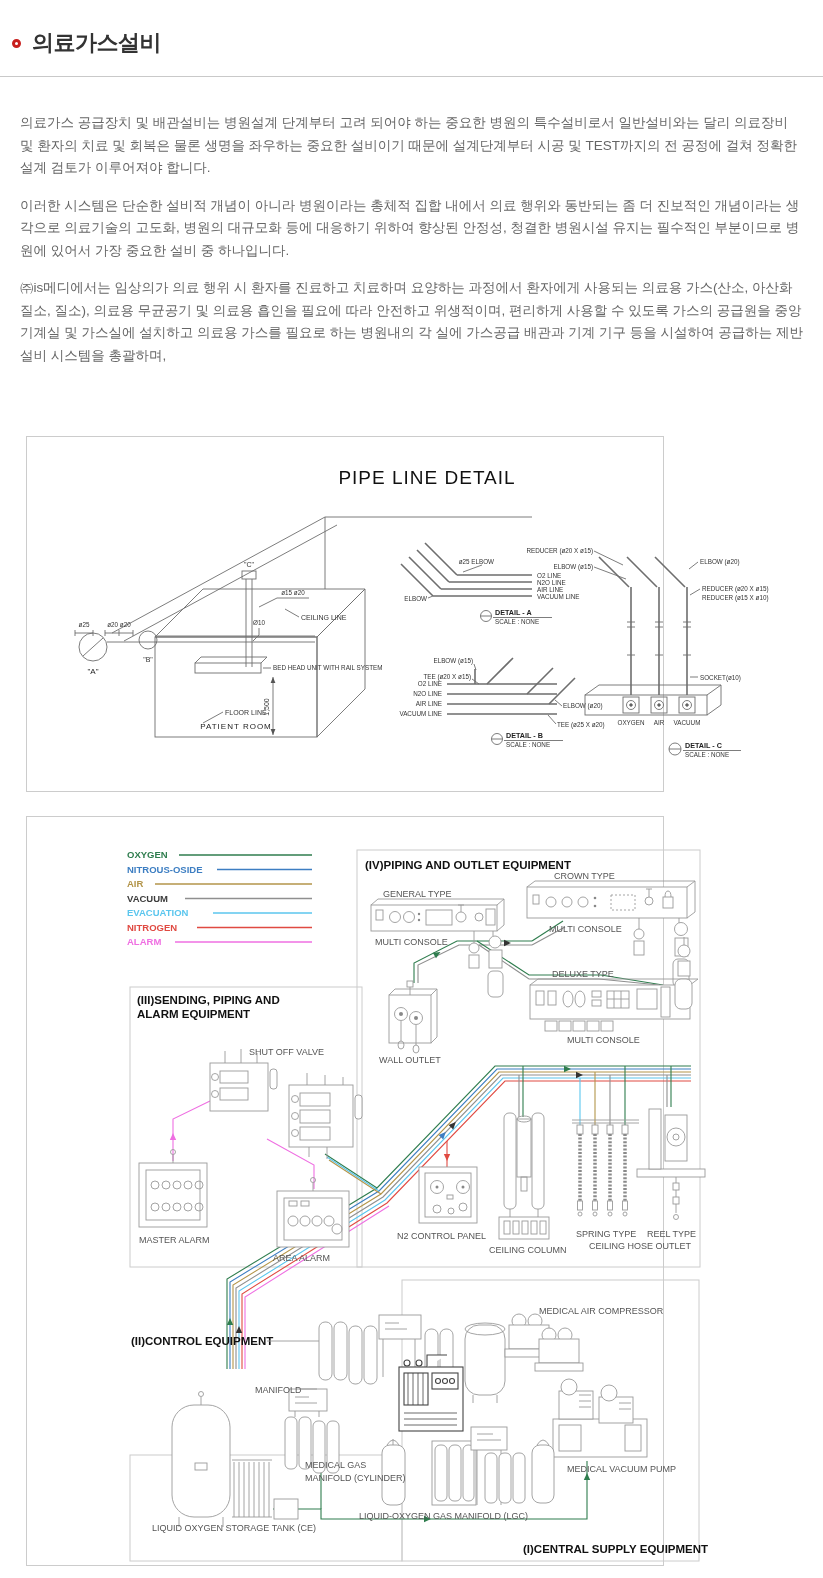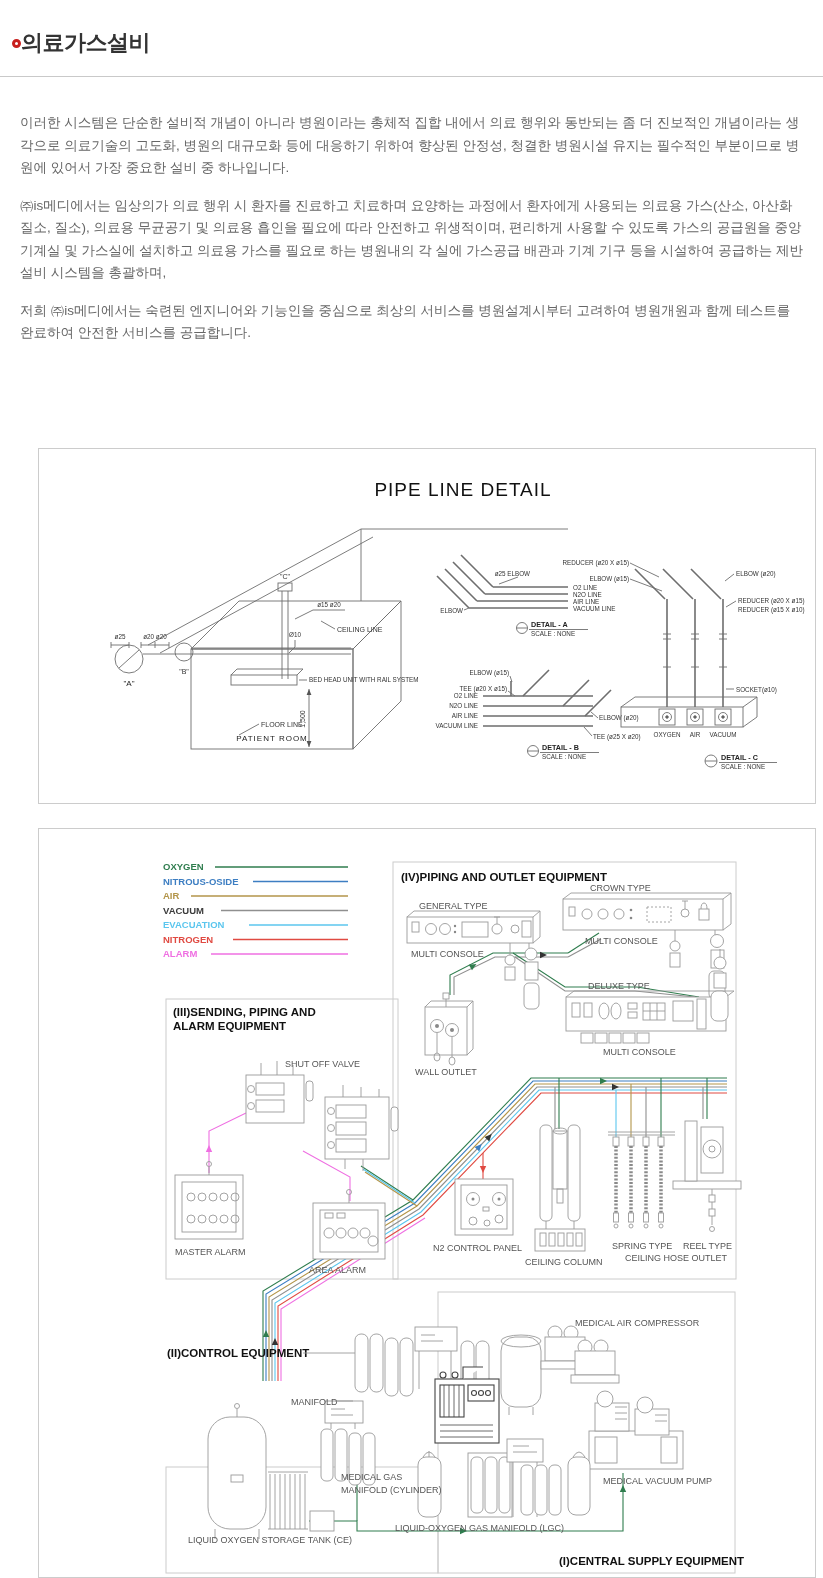--- a/index.html
+++ b/index.html
@@ -1,31 +1,31 @@
 <!DOCTYPE html>
 <html><head>
 <meta charset="utf-8">
 <style>
   * { box-sizing: border-box; }
   html,body { margin:0; padding:0; background:#fff; }
   body { font-family:"Liberation Sans","DejaVu Sans",sans-serif; }
   .page { position:relative; width:823px; height:1578px; background:#fff; overflow:hidden; }
 
   
-  .title-row { position:absolute; top:28px; left:12px; display:flex; align-items:center; gap:0; }
+  .title-row { position:absolute; top:28px; left:12px; display:flex; align-items:center; gap:11px; }
   .bullet { width:9px; height:9px; border:3px solid #c8201e; border-radius:50%; display:inline-block; }
   h1.page-title { margin:0; font-size:22px; font-weight:bold; color:#333; letter-spacing:-0.5px; }
   .divider { position:absolute; top:76px; left:0; width:823px; border-top:1px solid #c9c9c9; }
 
   
   .intro { position:absolute; top:112px; left:20px; width:784px; color:#666; font-size:13.5px; line-height:22.5px; }
   .intro p { margin:0 0 15px 0; }
 
   
-  .diagram { position:absolute; left:22px; width:778px; border:1px solid #ccc; background:#fff; margin:16px;padding-left:24px; }
+  .diagram { position:absolute; left:22px; width:638px; border:1px solid #ccc; background:#fff; margin:4px; }
   .d1 { top:432px; height:356px; }
   .d2 { top:812px; height:750px; }
   .diagram svg { display:block; width:776px; }
 
   
   .ln   { stroke:#6e6e6e; stroke-width:0.9; fill:none; }
   .lnth { stroke:#6e6e6e; stroke-width:1.6; fill:none; }
   .t1   { fill:#333; font-size:7px; }
   .t1s  { fill:#333; font-size:6.3px; }
   .t1b  { fill:#222; font-size:8px; }
@@ -49,23 +49,23 @@
 
 <div class="page">
 
   <div class="title-row">
     <span class="bullet" style="border-color: rgb(200, 32, 30);"></span>
     <h1 class="page-title">의료가스설비</h1>
   </div>
   <div class="divider"></div>
 
   <section class="intro">
+    <p>의료가스 공급장치 및 배관설비는 병원설계 단계부터 고려 되어야 하는 중요한 병원의 특수설비로서 일반설비와는 달리 의료장비 및 환자의 치료 및 회복은 물론 생명을 좌우하는 중요한 설비이기 때문에 설계단계부터 시공 및 TEST까지의 전 공정에 걸쳐 정확한 설계 검토가 이루어져야 합니다.</p>
     <p>이러한 시스템은 단순한 설비적 개념이 아니라 병원이라는 총체적 집합 내에서 의료 행위와 동반되는 좀 더 진보적인 개념이라는 생각으로 의료기술의 고도화, 병원의 대규모화 등에 대응하기 위하여 향상된 안정성, 청결한 병원시설 유지는 필수적인 부분이므로 병원에 있어서 가장 중요한 설비 중 하나입니다.</p>
     <p>㈜is메디에서는 임상의가 의료 행위 시 환자를 진료하고 치료하며 요양하는 과정에서 환자에게 사용되는 의료용 가스(산소, 아산화질소, 질소), 의료용 무균공기 및 의료용 흡인을 필요에 따라 안전하고 위생적이며, 편리하게 사용할 수 있도록 가스의 공급원을 중앙 기계실 및 가스실에 설치하고 의료용 가스를 필요로 하는 병원내의 각 실에 가스공급 배관과 기계 기구 등을 시설하여 공급하는 제반 설비 시스템을 총괄하며,</p>
-    <p>저희 ㈜is메디에서는 숙련된 엔지니어와 기능인을 중심으로 최상의 서비스를 병원설계시부터 고려하여 병원개원과 함께 테스트를 완료하여 안전한 서비스를 공급합니다.</p>
   </section>
 
   <figure class="diagram d1">
     <svg viewBox="0 0 776 354">
       <text class="title1" x="400" y="47" text-anchor="middle">PIPE LINE DETAIL</text>
 
       <g>
         <rect class="ln" x="128" y="200" width="162" height="100"></rect>
         <path class="ln" d="M128,200 L176,152 L338,152 L290,200 Z"></path>
         <path class="ln" d="M290,200 L338,152 L338,252 L290,300 Z"></path>

